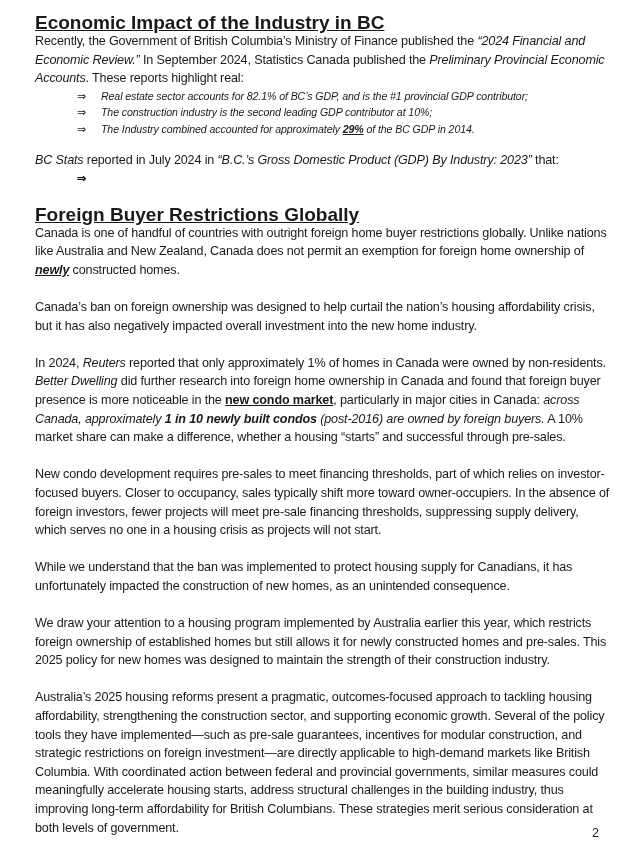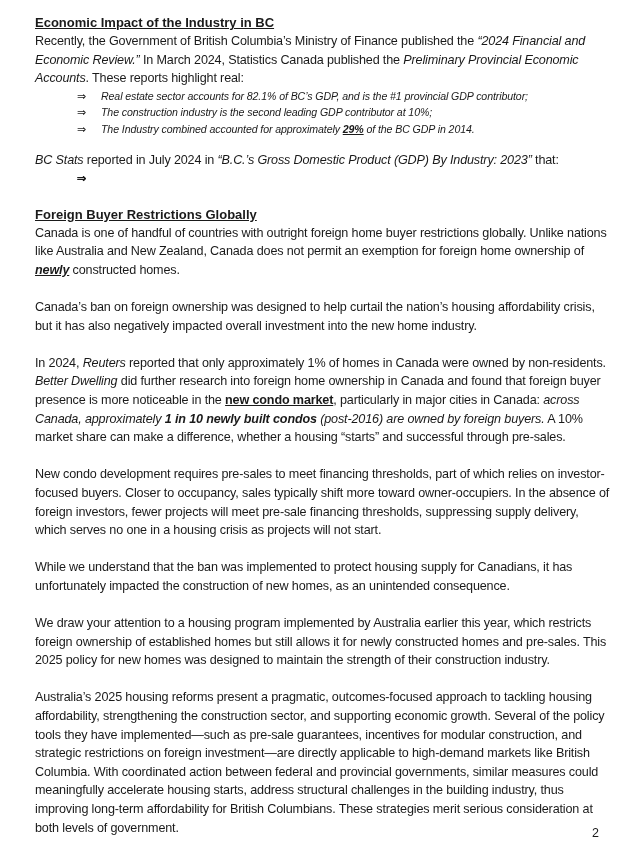--- a/index.html
+++ b/index.html
@@ -1,38 +1,38 @@
 <!DOCTYPE html>
 <html><head>
 <meta charset="utf-8">
 <style>
   html, body { margin: 0; padding: 0; background: #ffffff; }
   body {
     width: 623px; height: 855px; position: relative; overflow: hidden;
     font-family: "Liberation Sans", sans-serif; color: #1a1a1a;
   }
   .page { position: absolute; left: 35px; top: 14px; width: 575px; }
-  .h { font-weight: bold; text-decoration: underline; font-size: 13px; line-height: 18px; margin: 0; }
+  .h { font-weight: bold; text-decoration: underline; font-size: 19px; line-height: 18px; margin: 0; }
   .p { font-size: 12.6px; line-height: 18.6px; margin: 0; letter-spacing: -0.15px; }
   .gap { height: 18.6px; }
   .bullets { margin: 0; padding: 0; list-style: none; }
   .bullets li { position: relative; padding-left: 66px; font-size: 10.6px; line-height: 16.4px; font-style: italic; letter-spacing: -0.1px; }
   .bullets li .arrow { position: absolute; left: 42px; top: 0; font-style: normal; font-size: 11px; }
   .b { font-weight: bold; }
   .i { font-style: italic; }
   .u { text-decoration: underline; margin-top: 32px; }
   .pagenum { position: absolute; right: 24px; top: 826px; font-size: 12.5px; }
 </style>
 </head>
 <body>
 
 <div class="page">
 
   <h2 class="h">Economic Impact of the Industry in BC</h2>
-  <p class="p"><span>Recently, the Government of British Columbia’s Ministry of Finance published the </span><span class="i">“2024 Financial and Economic Review.”</span><span>  In March 2024, Statistics Canada published the </span><span class="i">Preliminary Provincial Economic Accounts</span><span>.  These reports highlight real:</span></p>
+  <p class="p"><span>Recently, the Government of British Columbia’s Ministry of Finance published the </span><span class="i">“2024 Financial and Economic Review.”</span><span>  In September 2024, Statistics Canada published the </span><span class="i">Preliminary Provincial Economic Accounts</span><span>.  These reports highlight real:</span></p>
 
   <ul class="bullets">
     <li><span class="arrow">⇒</span><span>Real estate sector accounts for 82.1% of BC’s GDP, and is the #1 provincial GDP contributor;</span></li>
     <li><span class="arrow">⇒</span><span>The construction industry is the second leading GDP contributor at 10%;</span></li>
     <li><span class="arrow">⇒</span><span>The Industry combined accounted for approximately </span><span class="b u">29%</span><span> of the BC GDP in 2014.</span></li>
   </ul>
 
   <div class="gap" style="height:14px"></div>
 
   <p class="p"><span class="i">BC Stats</span><span> reported in July 2024 in </span><span class="i">“B.C.’s Gross Domestic Product (GDP) By Industry: 2023”</span><span> that:</span></p>

